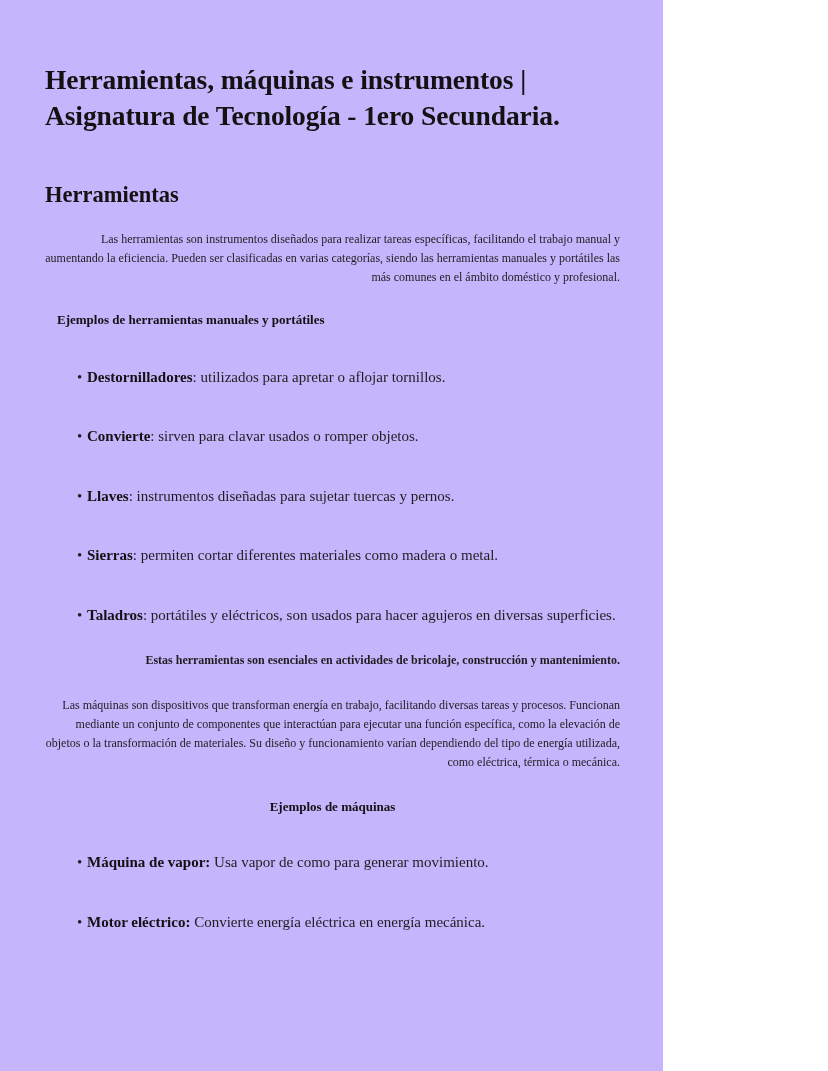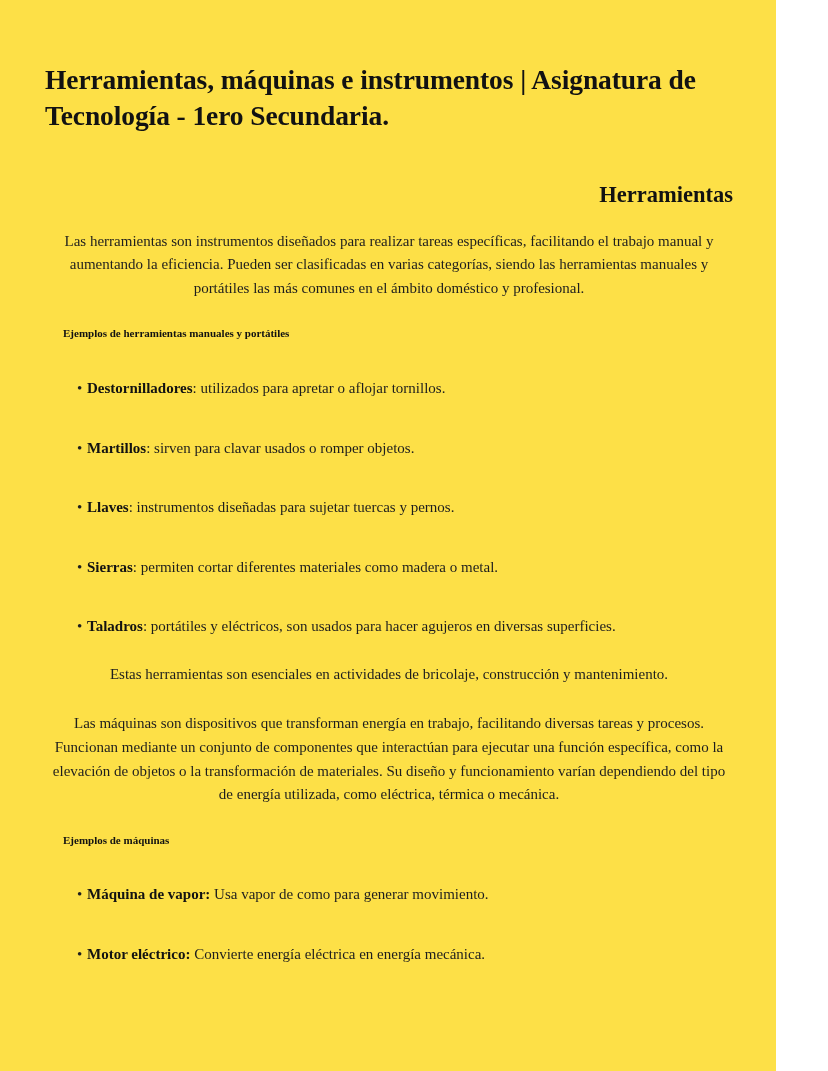--- a/index.html
+++ b/index.html
@@ -11,63 +11,63 @@
   body {
     width: 828px;
     height: 1071px;
     overflow: hidden;
     font-family: "Liberation Serif", "DejaVu Serif", serif;
     color: #1b1b1b;
     -webkit-font-smoothing: antialiased;
   }
   .page {
     box-sizing: border-box;
-    width: 776px;
+    width: 663px;
     height: 1071px;
     padding: 62px 43px 6px 45px;
-    background: #fde047;
+    background: #c4b5fd;
   }
   .doc-title {
     font-size: 27.5px;
     font-weight: bold;
     line-height: 1.30;
     letter-spacing: -0.1px;
     margin: 0 0 0 0;
     color: #121212;
     max-width: 742px;
   }
   .section-heading {
     font-size: 22.5px;
     font-weight: bold;
     line-height: 1.25;
     color: #121212;
     margin: 0;
   }
-  .h-herramientas { margin-top: 47px; text-align: right; }
+  .h-herramientas { margin-top: 47px; }
   .h-maquinas { margin-top: 30px; }
   .body-para {
-    font-size: 15px;
+    font-size: 12px;
     line-height: 1.58;
     margin: 0;
     color: #1e1e1e;
     max-width: 712px;
-    text-align: center;
+    text-align: right;
   }
   .para-intro { margin-top: 21px; }
   .para-maquinas { margin-top: 26px; max-width: 745px; }
-  .para-closing { margin-top: 25px; }
+  .para-closing { margin-top: 25px; font-weight: bold; }
   .sub-heading {
-    font-size: 11px;
+    font-size: 13px;
     font-weight: bold;
     line-height: 1.4;
-    margin: 18px;
+    margin: 12px;
     color: #121212;
   }
   .sub-herramientas { margin-top: 25px; }
-  .sub-maquinas { margin-top: 26px; }
+  .sub-maquinas { margin-top: 26px; text-align: center; }
   ul.bullet-list {
     list-style: none;
     margin: 0;
     padding: 0;
   }
   ul.list-herramientas { margin-top: 36px; }
   ul.list-maquinas { margin-top: 35px; }
   ul.bullet-list li {
     position: relative;
     font-size: 15px;
@@ -101,21 +101,21 @@
 
   <p class="body-para para-intro">Las herramientas son instrumentos diseñados para realizar tareas específicas, facilitando el trabajo manual y aumentando la eficiencia. Pueden ser clasificadas en varias categorías, siendo las herramientas manuales y portátiles las más comunes en el ámbito doméstico y profesional.</p>
 
   <p class="sub-heading sub-herramientas">Ejemplos de herramientas manuales y portátiles</p>
 
   <ul class="bullet-list list-herramientas">
     <li>
       <span class="bullet-dot">•</span><span class="term">Destornilladores</span><span>: </span><span>utilizados para apretar o aflojar tornillos.</span>
     </li>
     <li>
-      <span class="bullet-dot">•</span><span class="term">Martillos</span><span>: </span><span>sirven para clavar usados o romper objetos.</span>
+      <span class="bullet-dot">•</span><span class="term">Convierte</span><span>: </span><span>sirven para clavar usados o romper objetos.</span>
     </li>
     <li>
       <span class="bullet-dot">•</span><span class="term">Llaves</span><span>: </span><span>instrumentos diseñadas para sujetar tuercas y pernos.</span>
     </li>
     <li>
       <span class="bullet-dot">•</span><span class="term">Sierras</span><span>: </span><span>permiten cortar diferentes materiales como madera o metal.</span>
     </li>
     <li>
       <span class="bullet-dot">•</span><span class="term">Taladros</span><span>: </span><span>portátiles y eléctricos, son usados para hacer agujeros en diversas superficies.</span>
     </li>

